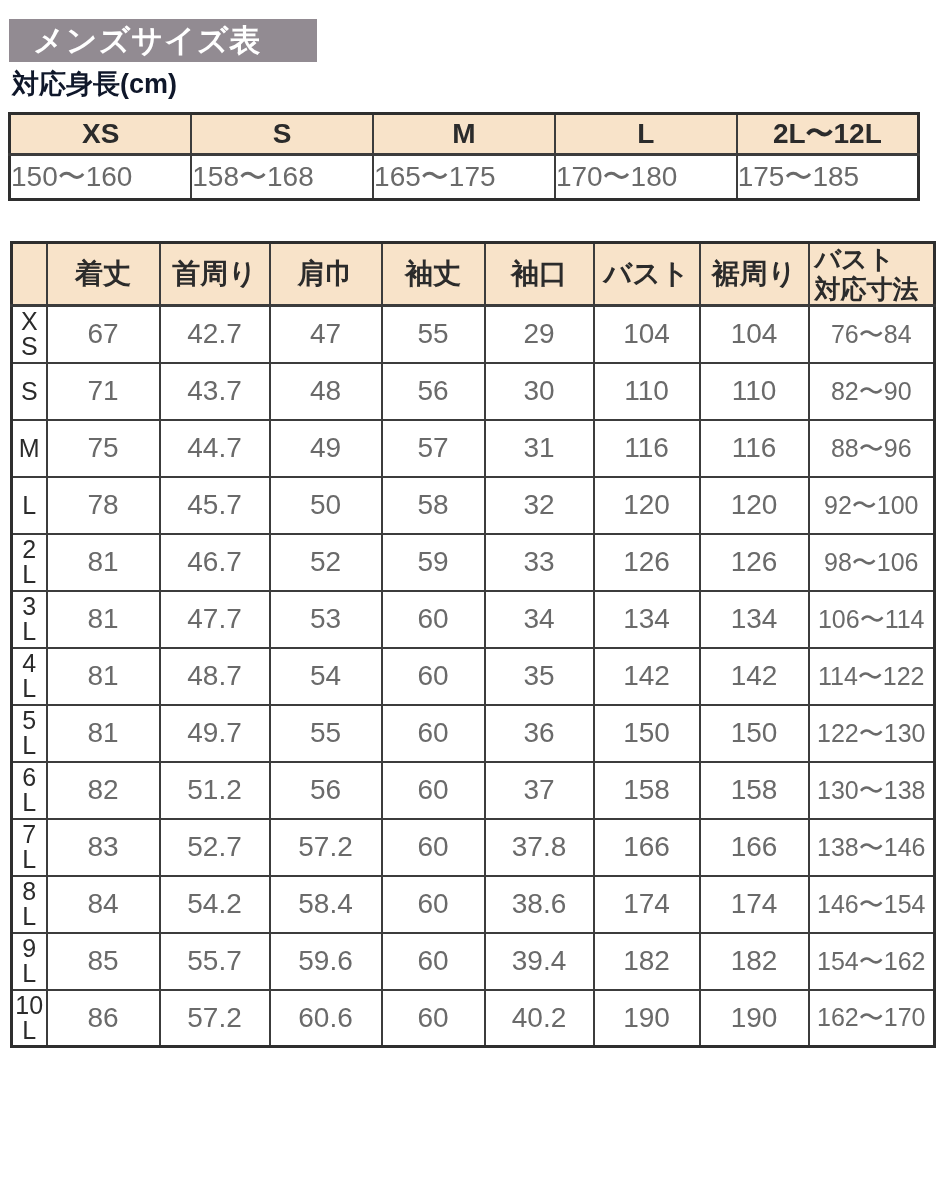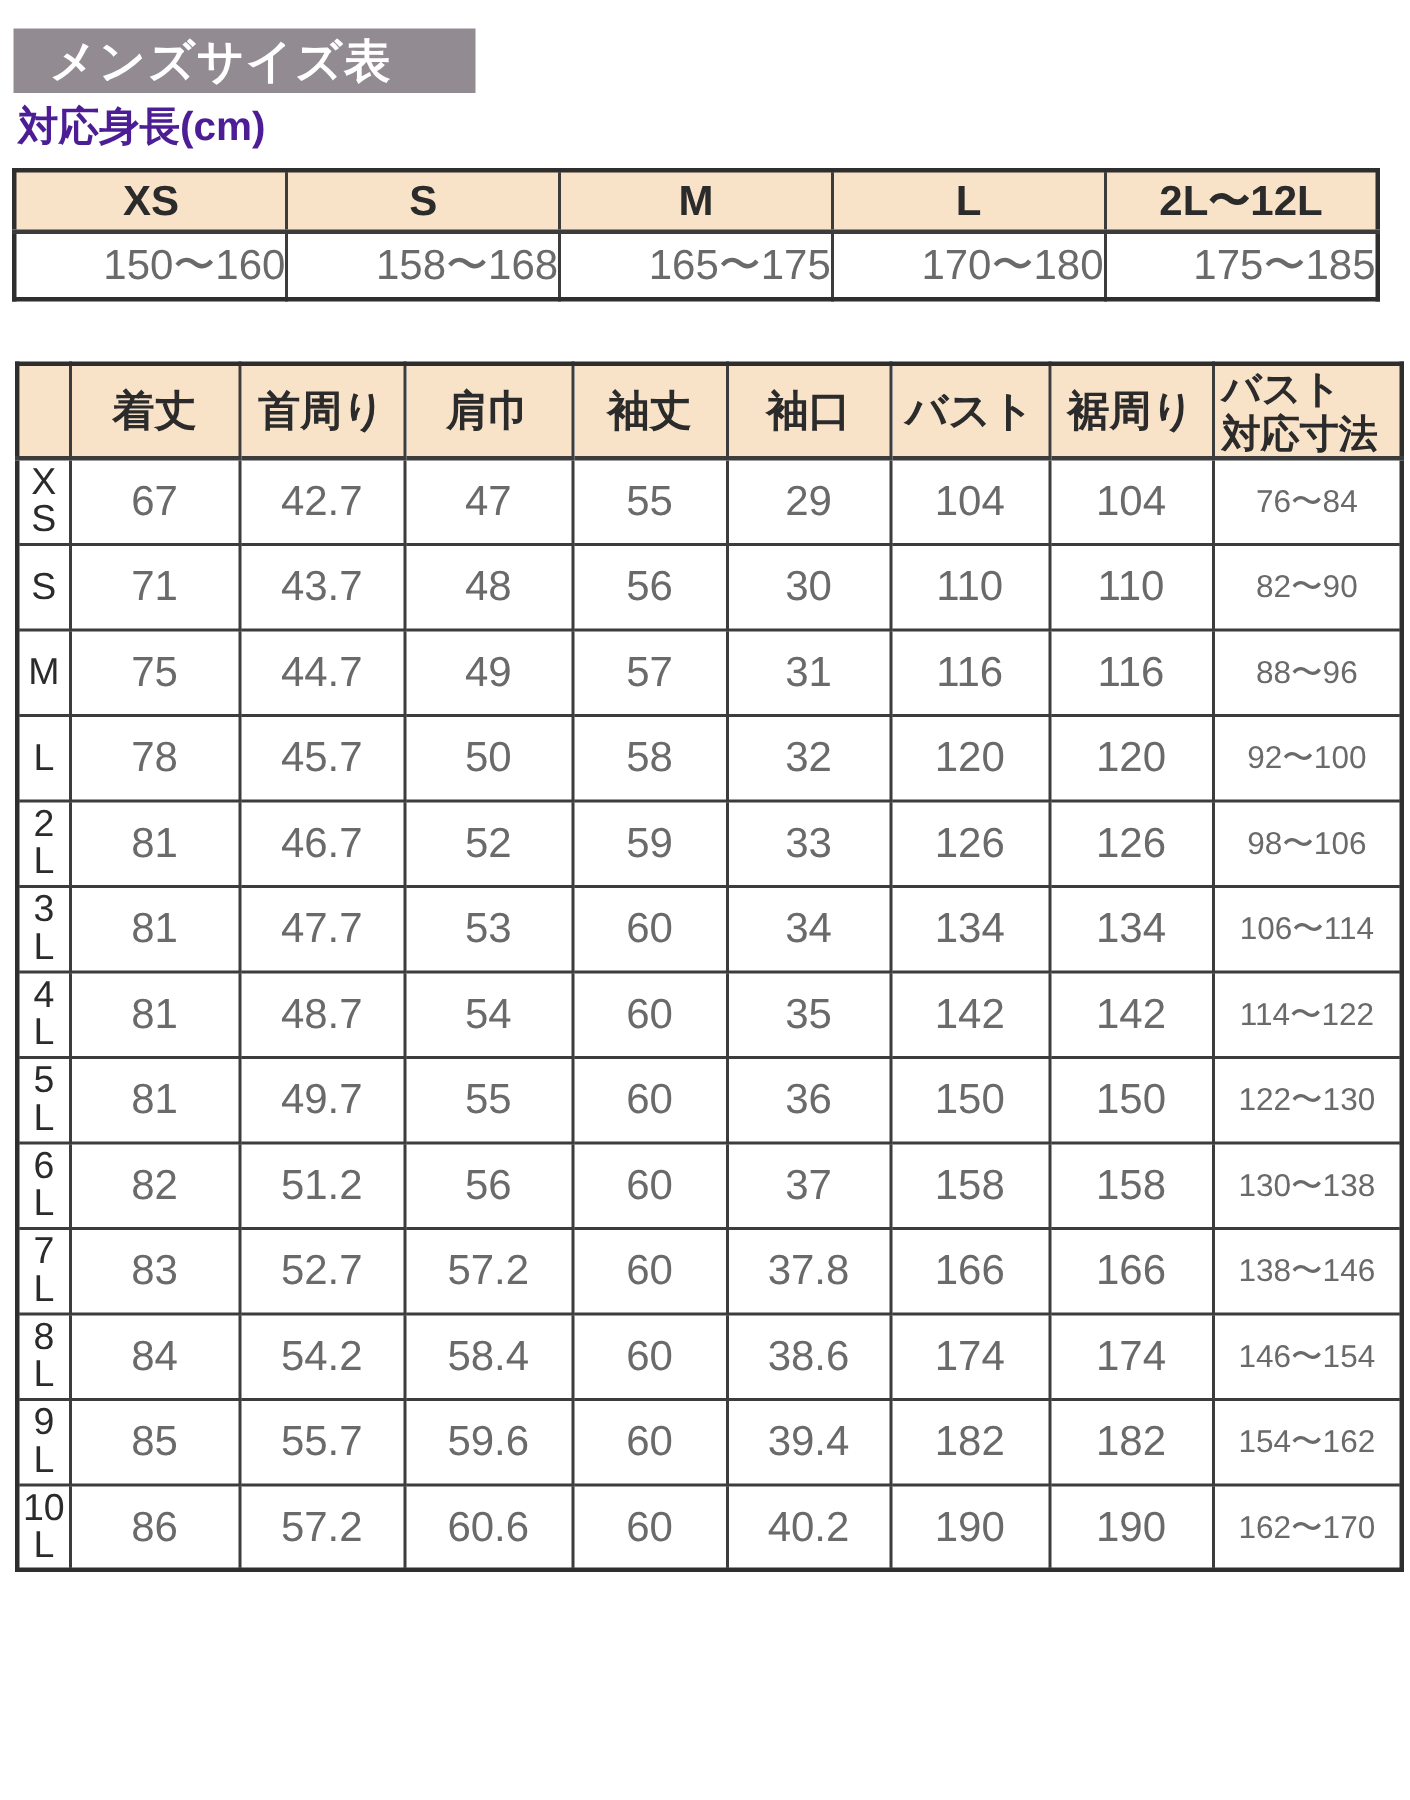--- a/index.html
+++ b/index.html
@@ -29,21 +29,21 @@
     padding-left: 24px;
     box-sizing: border-box;
     letter-spacing: 1px;
   }
   .subtitle {
     position: absolute;
     left: 12px;
     top: 66px;
     font-size: 27px;
     font-weight: bold;
-    color: #4c1d95;
+    color: #0f172a;
   }
   table {
     border-collapse: collapse;
   }
   
   .height-table {
     position: absolute;
     left: 8px;
     top: 112px;
     width: 912px;
@@ -60,21 +60,21 @@
     border-bottom-width: 3px;
     text-align: center;
     padding: 0;
   }
   .height-table td {
     background: #ffffff;
     height: 42px;
     font-size: 28px;
     color: #6a6a6a;
     border: 2px solid #3c3c3c;
-    text-align: right;
+    text-align: left;
     padding: 0;
   }
   
   .size-table {
     position: absolute;
     left: 10px;
     top: 225px;
     width: 923px;
     table-layout: fixed;
     border: 3px solid #2e2e2e;
@@ -107,21 +107,21 @@
   }
   .size-table tbody tr {
     height: 57px;
   }
   .size-table tbody td {
     background: #ffffff;
     font-size: 28px;
     color: #6a6a6a;
   }
   .size-table tbody td:last-child {
-    font-size: 21px;
+    font-size: 25px;
   }
   .size-table tbody th.row-label {
     background: #ffffff;
     font-size: 25px;
     line-height: 25px;
     font-weight: normal;
     color: #2b2b2b;
   }
 </style>
 </head>

